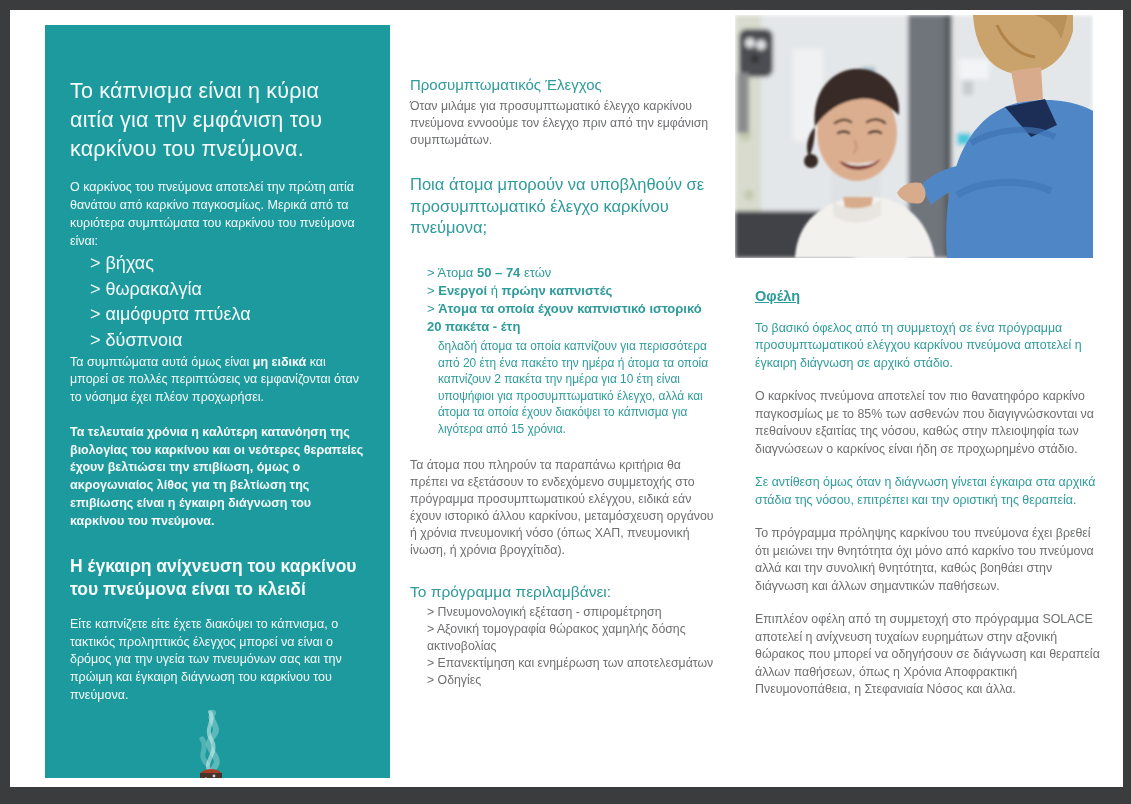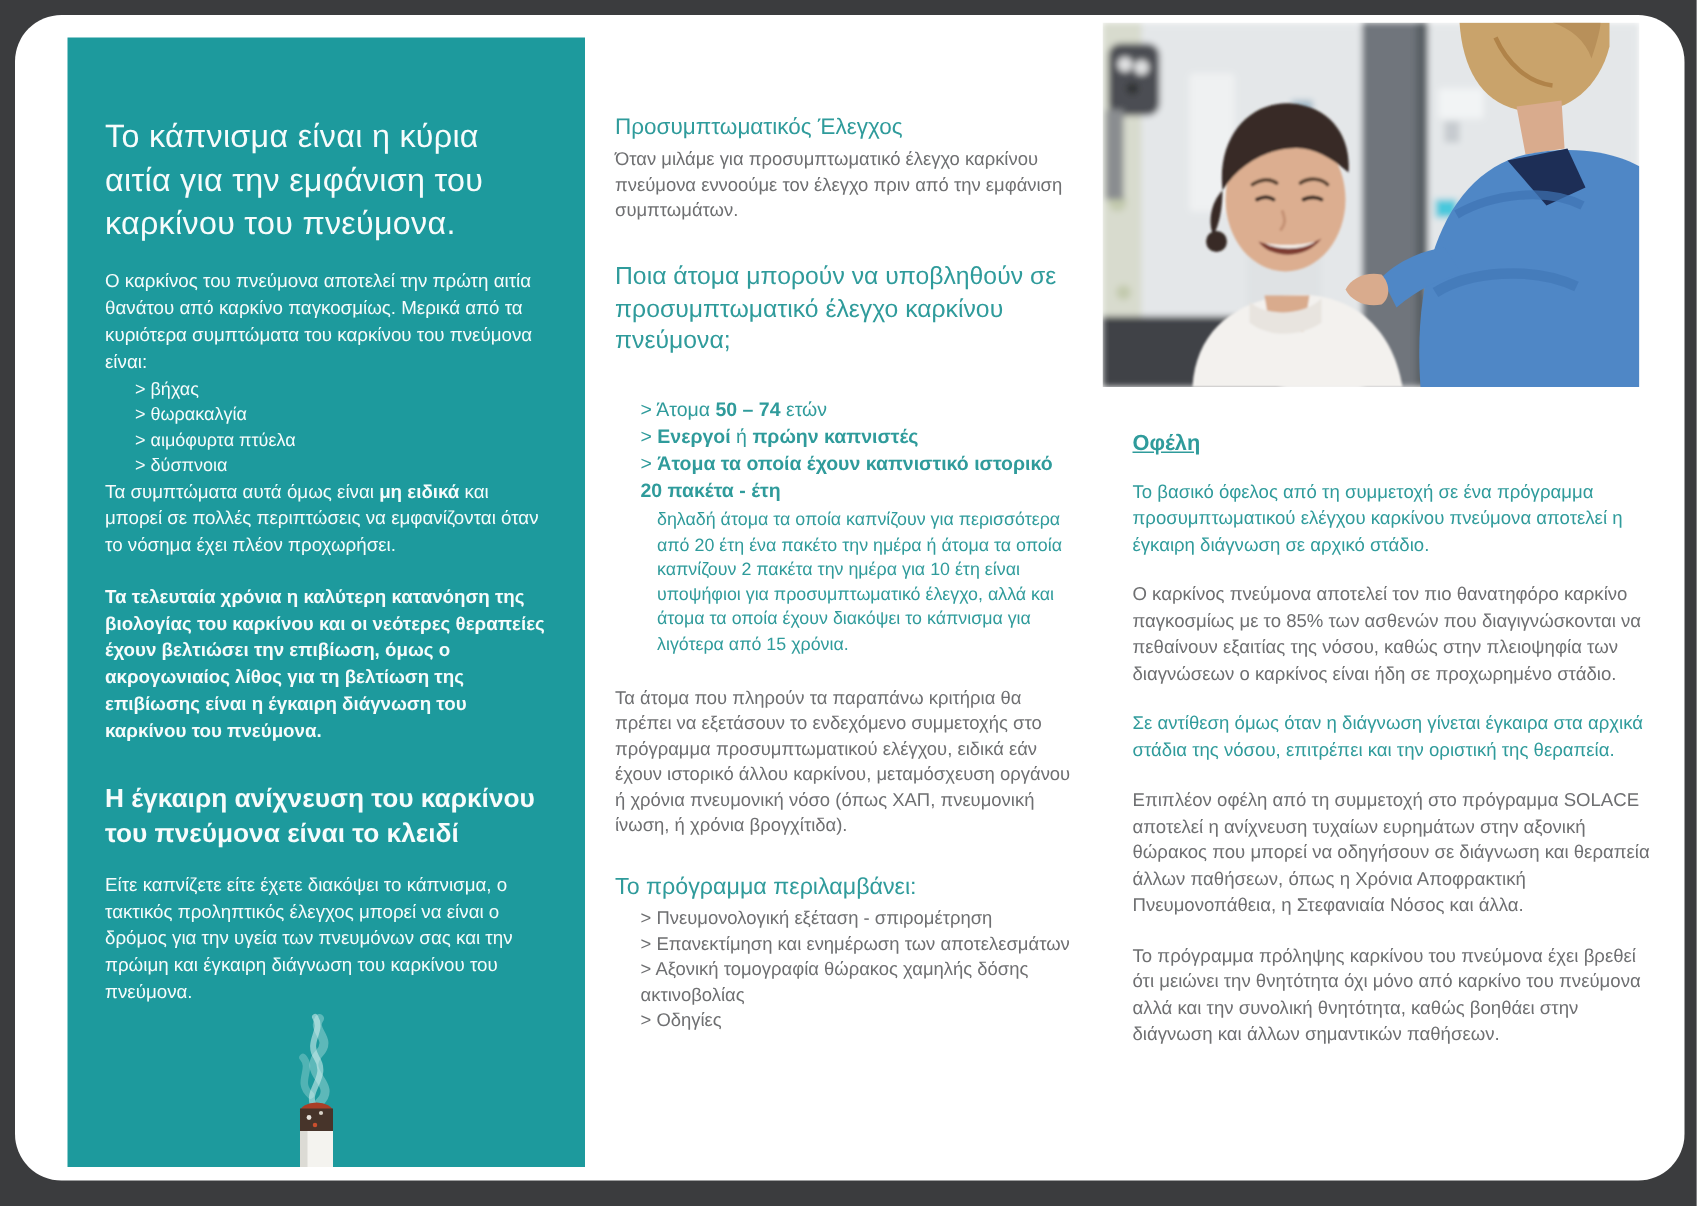--- a/index.html
+++ b/index.html
@@ -5,29 +5,29 @@
   :root{
     --frame:#3b3c3e;
     --panelTeal:#1d9a9d;
     --tealText:#2f9b9b;
     --grayText:#6e6f71;
   }
   *{margin:0;padding:0;box-sizing:border-box;}
   html,body{width:1131px;height:804px;}
   body{font-family:"Liberation Sans",sans-serif;background:var(--frame);}
   .frame{position:relative;width:1131px;height:804px;background:var(--frame);overflow:hidden;}
-  .page{position:absolute;left:10px;top:10px;width:1113px;height:777px;background:#ffffff;border-radius:31px;}
+  .page{position:absolute;left:10px;top:10px;width:1113px;height:777px;background:#ffffff;}
 
   
   .panel-left{position:absolute;left:35px;top:15px;width:345px;height:753px;background:var(--panelTeal);color:#f7fcfc;padding:52px 24px 0 25px;overflow:hidden;}
   .panel-left h1{font-size:21.5px;line-height:1.34;font-weight:400;letter-spacing:.2px;}
   .panel-left p{font-size:12.5px;line-height:1.42;}
   .lp-intro{margin-top:16px;}
   .lp-symptoms{list-style:none;margin:1px 0 0 20px;}
-  .lp-symptoms li{font-size:12px;line-height:1.42;}
+  .lp-symptoms li{font-size:18px;line-height:1.42;}
   .lp-note{margin-top:0;}
   .lp-note .b{font-weight:700;}
   .lp-survival{margin-top:17px;font-weight:700;}
   .panel-left h2{margin-top:25px;font-size:17.5px;line-height:1.3;font-weight:700;}
   .lp-key{margin-top:15px;}
   .lp-art{display:block;margin:4px auto 0 auto;}
 
   
   .panel-middle{position:absolute;left:400px;top:66px;width:304px;color:var(--grayText);}
   .panel-middle h3{color:var(--tealText);font-size:15px;font-weight:400;line-height:1.2;}
@@ -113,22 +113,22 @@
       <ul class="mid-bullets">
           <li><span>&gt; Άτομα </span><span class="b">50 – 74</span><span> ετών</span></li>
           <li><span>&gt; </span><span class="b">Ενεργοί</span><span> ή </span><span class="b">πρώην καπνιστές</span></li>
           <li><span>&gt; </span><span class="b">Άτομα τα οποία έχουν καπνιστικό ιστορικό 20 πακέτα - έτη</span></li>
         </ul>
       <p class="mid-note">δηλαδή άτομα τα οποία καπνίζουν για περισσότερα από 20 έτη ένα πακέτο την ημέρα ή άτομα τα οποία καπνίζουν 2 πακέτα την ημέρα για 10 έτη είναι υποψήφιοι για προσυμπτωματικό έλεγχο, αλλά και άτομα τα οποία έχουν διακόψει το κάπνισμα για λιγότερα από 15 χρόνια.</p>
       <p class="mid-p2">Τα άτομα που πληρούν τα παραπάνω κριτήρια θα πρέπει να εξετάσουν το ενδεχόμενο συμμετοχής στο πρόγραμμα προσυμπτωματικού ελέγχου, ειδικά εάν έχουν ιστορικό άλλου καρκίνου, μεταμόσχευση οργάνου ή χρόνια πνευμονική νόσο (όπως ΧΑΠ, πνευμονική ίνωση, ή χρόνια βρογχίτιδα).</p>
       <h3 class="mid-h3">Το πρόγραμμα περιλαμβάνει:</h3>
       <ul class="mid-program">
           <li>&gt; Πνευμονολογική εξέταση - σπιρομέτρηση</li>
+          <li>&gt; Αξονική τομογραφία θώρακος χαμηλής δόσης ακτινοβολίας</li>
           <li>&gt; Επανεκτίμηση και ενημέρωση των αποτελεσμάτων</li>
-          <li>&gt; Αξονική τομογραφία θώρακος χαμηλής δόσης ακτινοβολίας</li>
           <li>&gt; Οδηγίες</li>
         </ul>
     </section>
 
     <div class="photo">
       <svg width="358" height="243" viewBox="0 0 358 243">
         <defs>
           <filter id="bgblur" x="-5%" y="-5%" width="110%" height="110%">
               <feGaussianBlur stdDeviation="2.2"></feGaussianBlur>
             </filter>
@@ -189,18 +189,18 @@
           <path d="M186,168 C176,166 166,170 162,178 C166,186 176,190 186,188 C192,184 192,174 186,168 Z" fill="#d9ab8d"></path>
         </g>
       </svg>
     </div>
 
     <section class="panel-right">
       <h3>Οφέλη</h3>
       <p class="teal">Το βασικό όφελος από τη συμμετοχή σε ένα πρόγραμμα προσυμπτωματικού ελέγχου καρκίνου πνεύμονα αποτελεί η έγκαιρη διάγνωση σε αρχικό στάδιο.</p>
       <p>Ο καρκίνος πνεύμονα αποτελεί τον πιο θανατηφόρο καρκίνο παγκοσμίως με το 85% των ασθενών που διαγιγνώσκονται να πεθαίνουν εξαιτίας της νόσου, καθώς στην πλειοψηφία των διαγνώσεων ο καρκίνος είναι ήδη σε προχωρημένο στάδιο.</p>
       <p class="teal">Σε αντίθεση όμως όταν η διάγνωση γίνεται έγκαιρα στα αρχικά στάδια της νόσου, επιτρέπει και την οριστική της θεραπεία.</p>
+      <p>Το πρόγραμμα πρόληψης καρκίνου του πνεύμονα έχει βρεθεί ότι μειώνει την θνητότητα όχι μόνο από καρκίνο του πνεύμονα αλλά και την συνολική θνητότητα, καθώς βοηθάει στην διάγνωση και άλλων σημαντικών παθήσεων.</p>
       <p>Επιπλέον οφέλη από τη συμμετοχή στο πρόγραμμα SOLACE αποτελεί η ανίχνευση τυχαίων ευρημάτων στην αξονική θώρακος που μπορεί να οδηγήσουν σε διάγνωση και θεραπεία άλλων παθήσεων, όπως η Χρόνια Αποφρακτική Πνευμονοπάθεια, η Στεφανιαία Νόσος και άλλα.</p>
-      <p>Το πρόγραμμα πρόληψης καρκίνου του πνεύμονα έχει βρεθεί ότι μειώνει την θνητότητα όχι μόνο από καρκίνο του πνεύμονα αλλά και την συνολική θνητότητα, καθώς βοηθάει στην διάγνωση και άλλων σημαντικών παθήσεων.</p>
     </section>
 
   </div>
 </div>
 
 </body></html>

